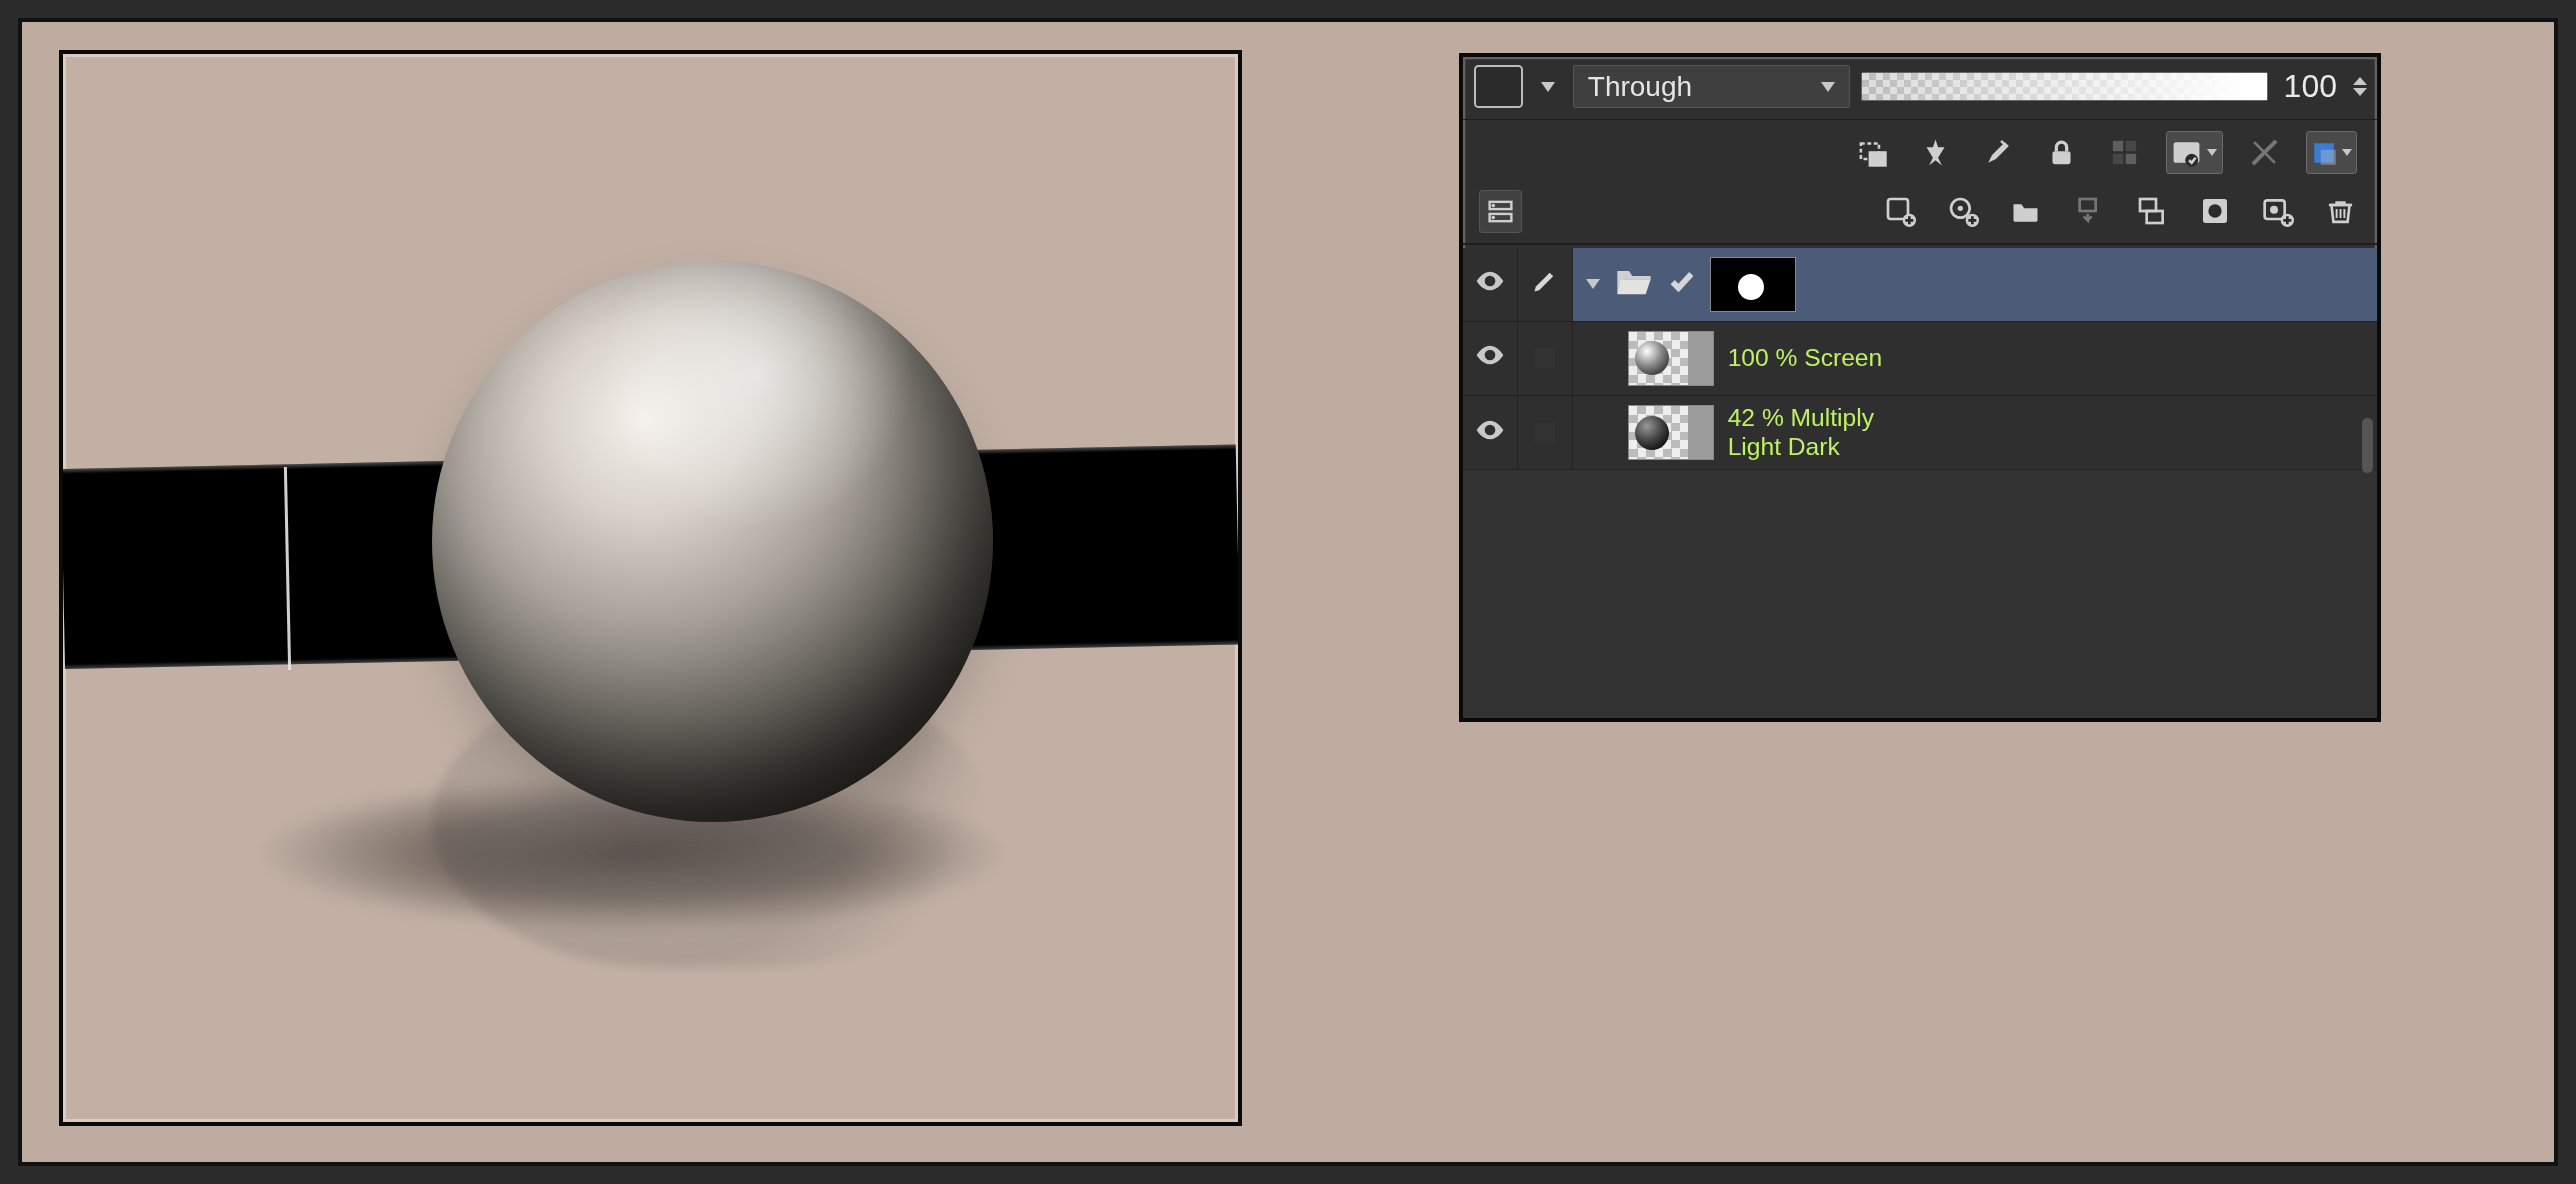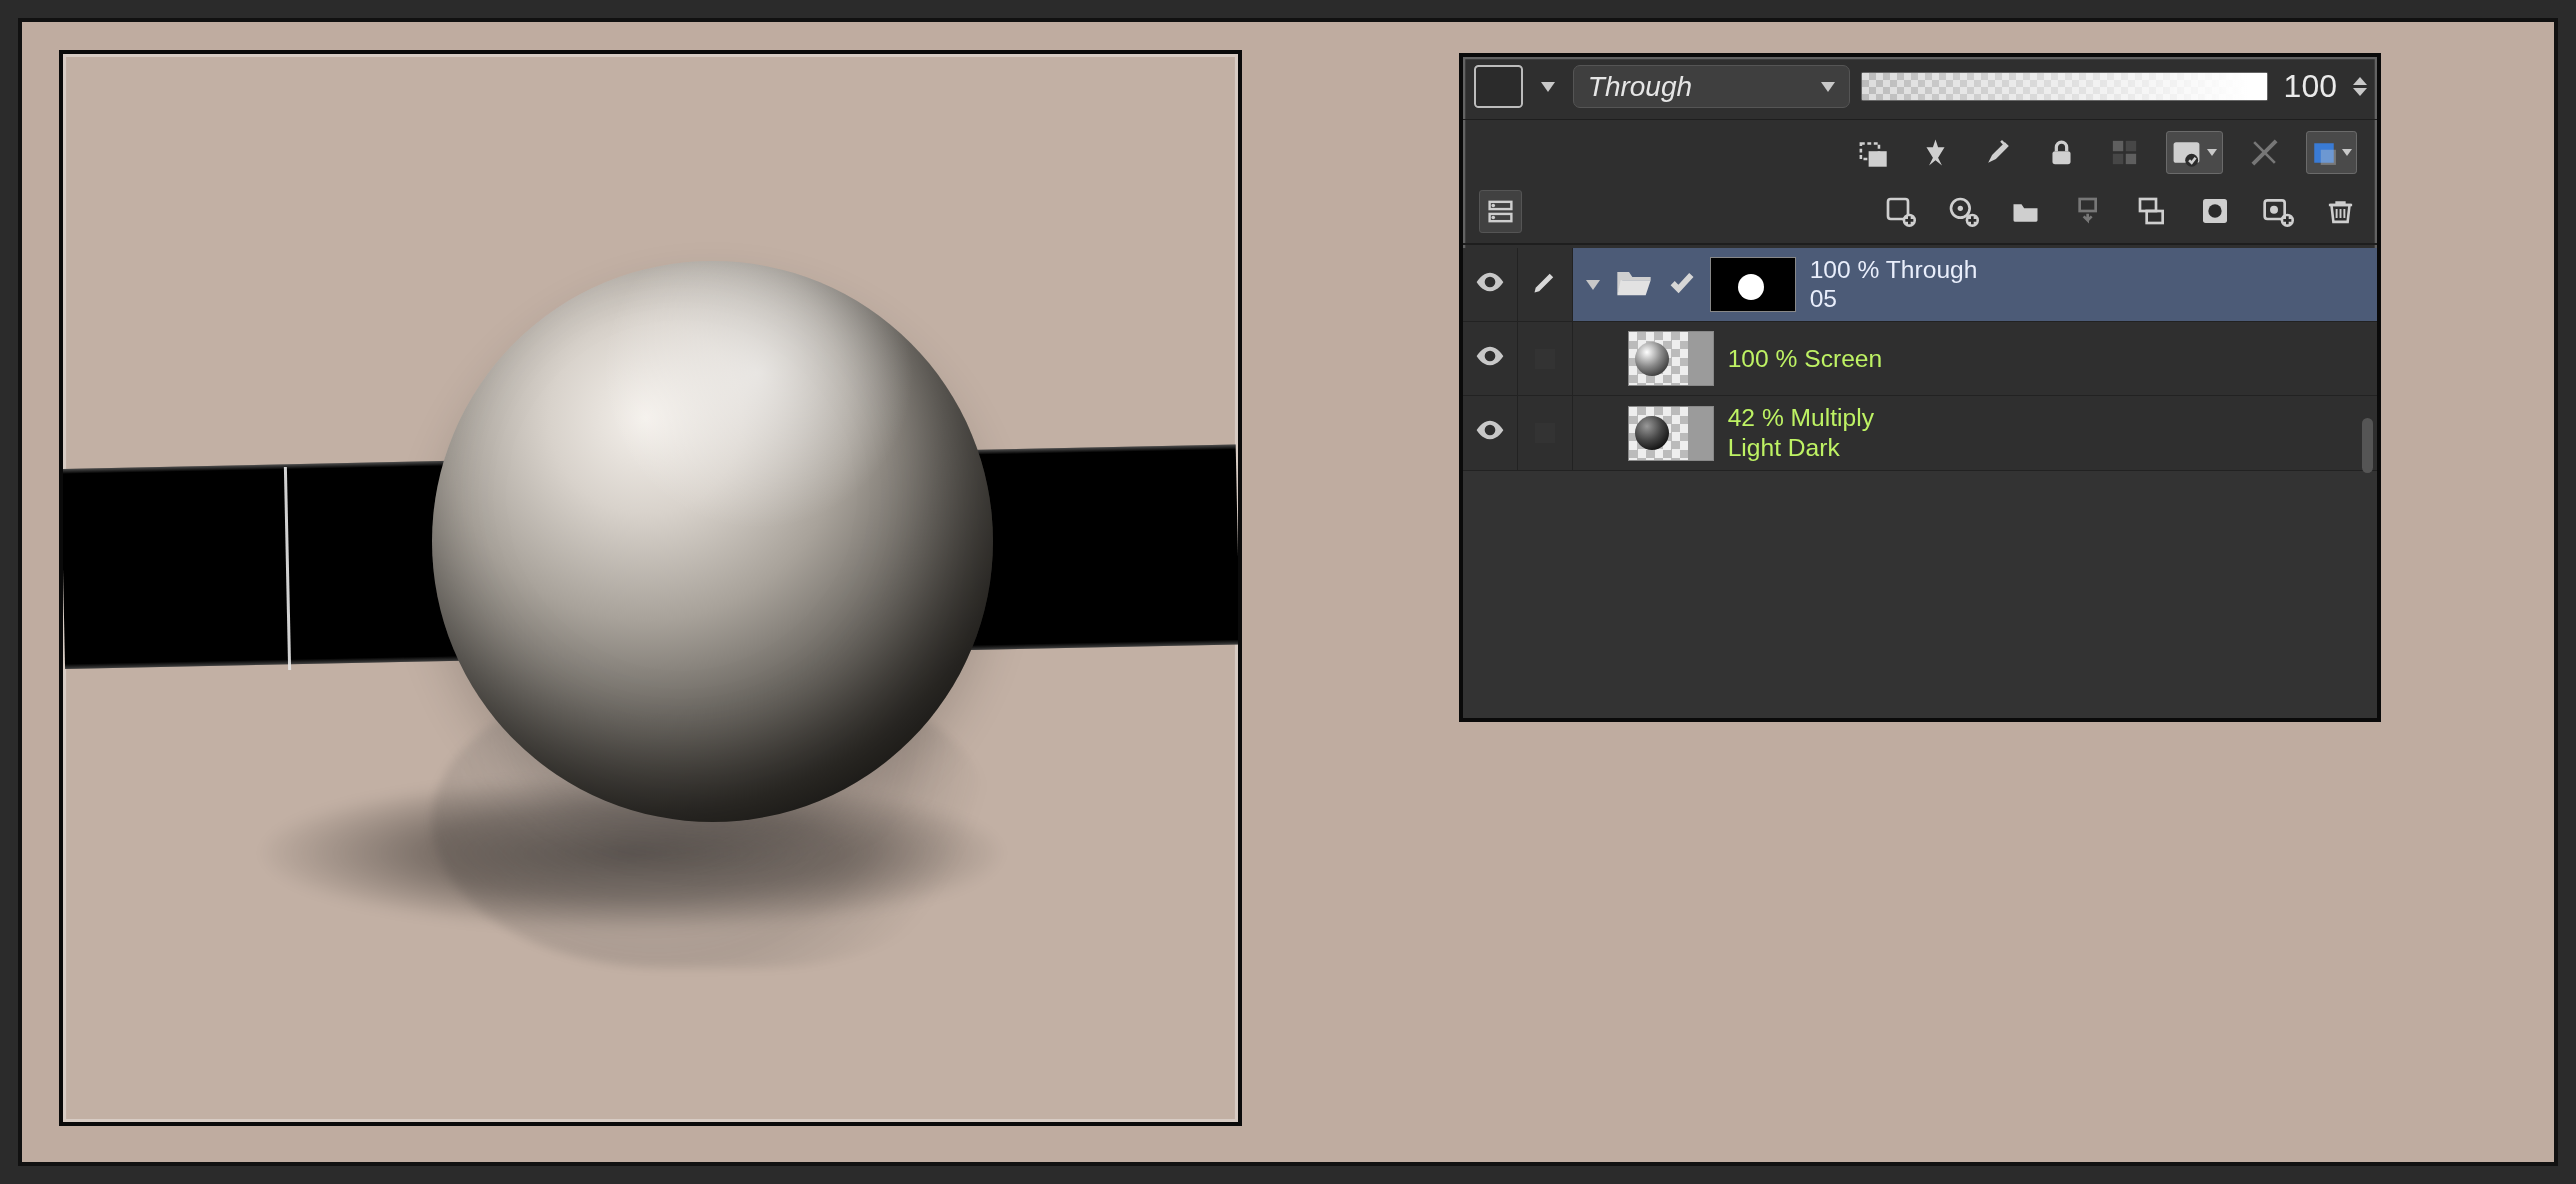--- a/index.html
+++ b/index.html
@@ -121,26 +121,25 @@
     width:0;height:0;border-left:5.4px solid transparent;border-right:5.4px solid transparent;border-top:7.7px solid #c8c8c8;
     margin-left:3.1px;
   }
 
   .blend-select {
     flex: 0 0 auto;
     min-width: 277px;
     height: 43px;
     background: #3f3f3f;
     border: 0.8px solid #555;
-    border-radius: 7px;
+    border-radius: 2px;
     display:flex; align-items:center; justify-content:space-between;
     padding: 0 14px;
     font-size: 28px; color: #e6e6e6;
     cursor: pointer;
-    font-style: italic;
   }
 
   .opacity-gradient {
     flex: 1 1 auto;
     height: 29px;
     border: 0.8px solid #666; border-radius: 1.5px;
     background:
       linear-gradient(to right, rgba(255,255,255,0), #fff 95%),
       repeating-conic-gradient(#bbb 0% 25%, #ddd 0% 50%) 0 0 / 14px 14px;
     cursor: pointer;
@@ -435,24 +434,20 @@
                 <path d="M2 4h7l2 3h11v2H5L2 18V4z" fill="#cfcfcf"></path>
                 <path d="M4 9h18l-3 9H2l2-9z" fill="#e2e2e2"></path>
               </svg>
           </span>
           <span class="check-icon">
             <svg viewBox="0 0 24 24">
                 <path d="M4 13l5 5L20 6"></path>
               </svg>
           </span>
           <div class="thumb mask"></div>
-          <div class="name-block">
-            <span class="info">100 % Through</span>
-            <span class="name">05</span>
-          </div>
         </div>
       </div>
 
       <div class="layer-row">
         <div class="col-vis">
           <span class="eye-icon">
             <svg viewBox="0 0 24 24">
                 <path d="M12 5C6 5 2 12 2 12s4 7 10 7 10-7 10-7-4-7-10-7zm0 11a4 4 0 110-8 4 4 0 010 8z"></path>
                 <circle cx="12" cy="12" r="2" fill="#2f2f2f"></circle>
               </svg>

